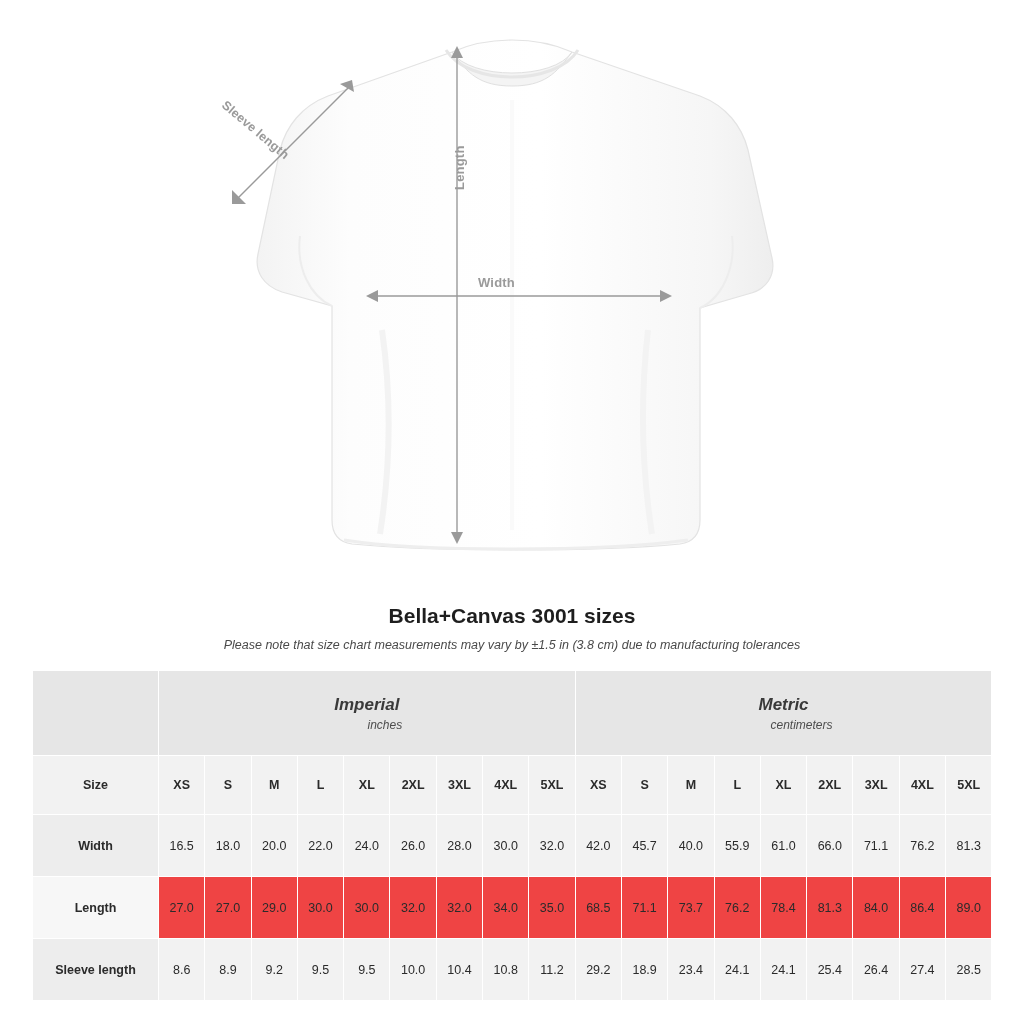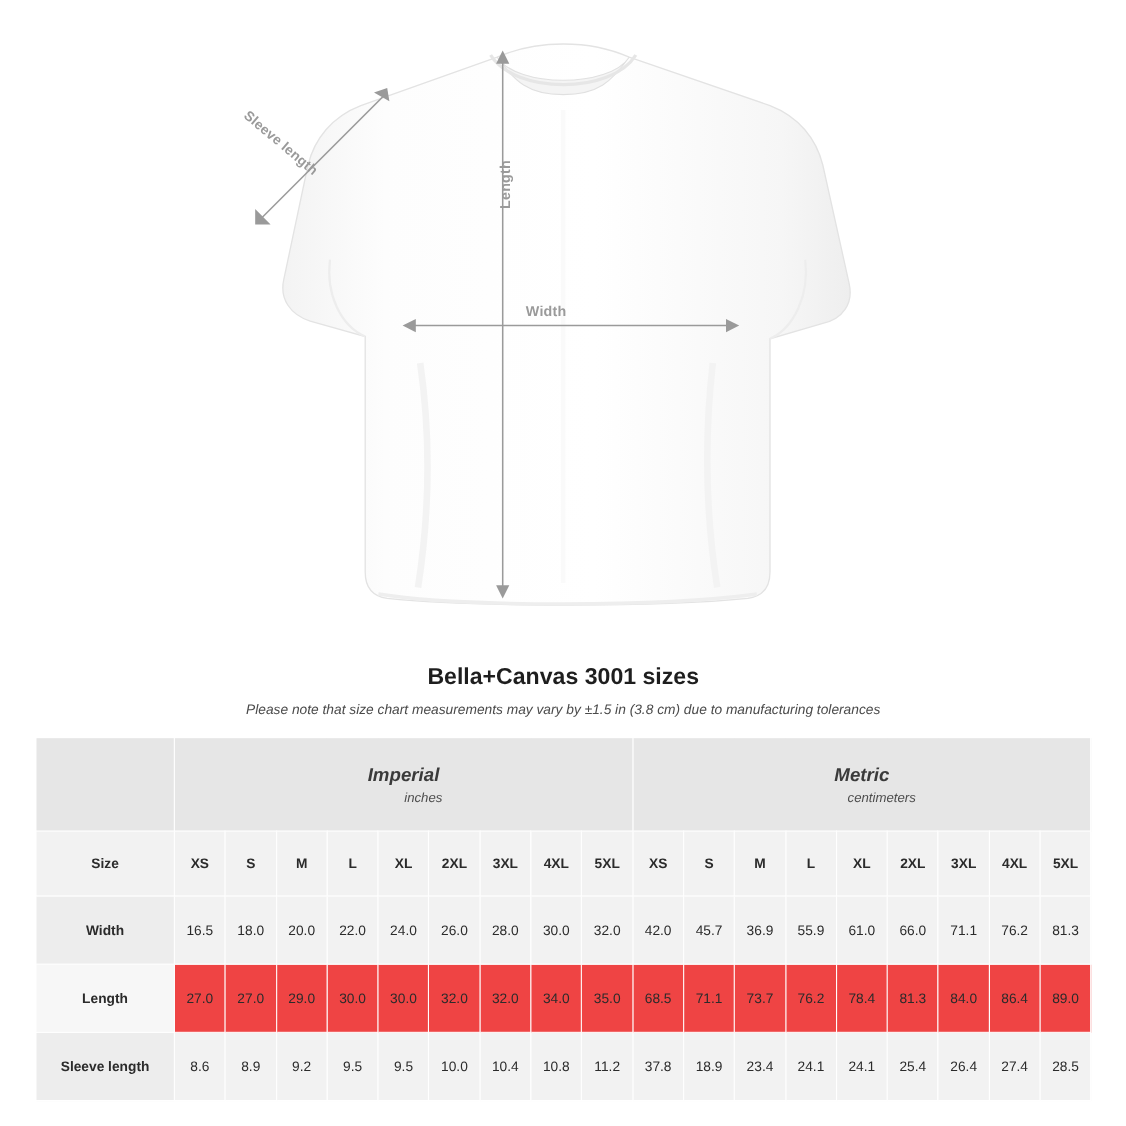--- a/index.html
+++ b/index.html
@@ -289,21 +289,21 @@
         <td>18.0</td>
         <td>20.0</td>
         <td>22.0</td>
         <td>24.0</td>
         <td>26.0</td>
         <td>28.0</td>
         <td>30.0</td>
         <td>32.0</td>
         <td>42.0</td>
         <td>45.7</td>
-        <td>36.9</td>
+        <td>40.0</td>
         <td>55.9</td>
         <td>61.0</td>
         <td>66.0</td>
         <td>71.1</td>
         <td>76.2</td>
         <td>81.3</td>
       </tr>
       <tr class="row-odd">
         <td class="rowlabel">Length</td>
         <td>27.0</td>
@@ -329,21 +329,21 @@
         <td class="rowlabel">Sleeve length</td>
         <td>8.6</td>
         <td>8.9</td>
         <td>9.2</td>
         <td>9.5</td>
         <td>9.5</td>
         <td>10.0</td>
         <td>10.4</td>
         <td>10.8</td>
         <td>11.2</td>
-        <td>37.8</td>
+        <td>29.2</td>
         <td>18.9</td>
         <td>23.4</td>
         <td>24.1</td>
         <td>24.1</td>
         <td>25.4</td>
         <td>26.4</td>
         <td>27.4</td>
         <td>28.5</td>
       </tr>
     </tbody>

